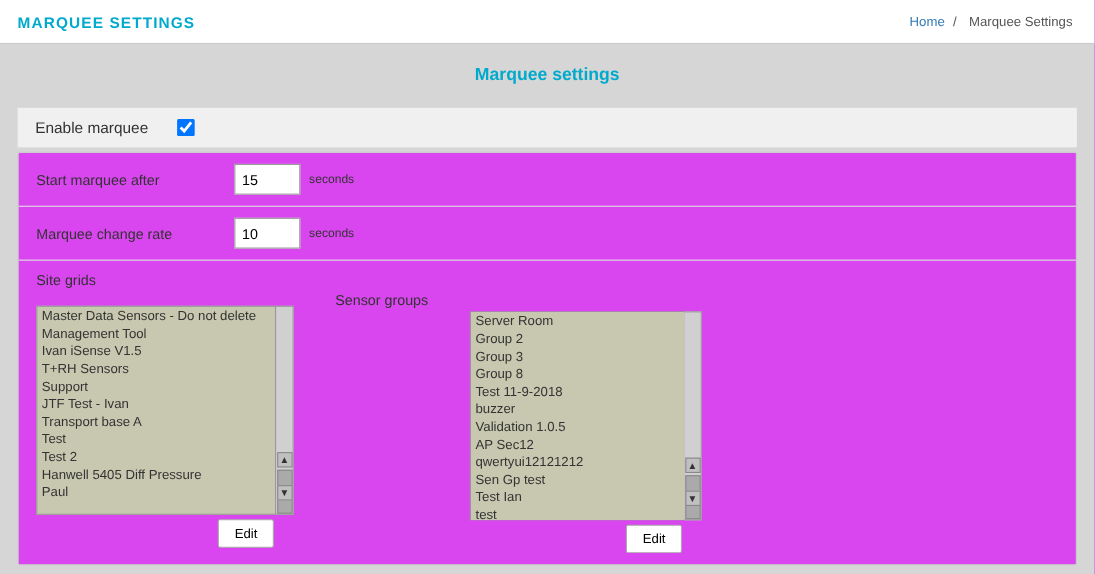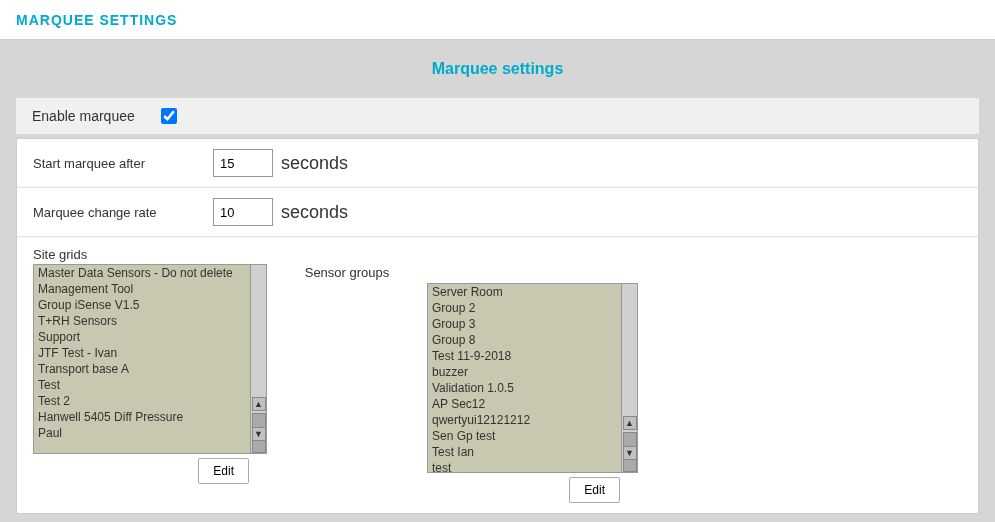--- a/index.html
+++ b/index.html
@@ -62,21 +62,21 @@
       font-size: 14px;
     }
     .enable-marquee-row input[type="checkbox"] {
       width: 16px;
       height: 16px;
       cursor: pointer;
     }
 
     
     .settings-panel {
-      background: #ffffff;
+      background: #d946ef;
       border: 1px solid #ccc;
       border-radius: 2px;
     }
     .settings-row {
       display: flex;
       align-items: center;
       padding: 10px 16px;
       border-bottom: 1px solid #e0e0e0;
       min-height: 42px;
     }
@@ -90,21 +90,21 @@
       border: 1px solid #999;
       padding: 3px 6px;
       font-size: 13px;
       width: 60px;
       height: 28px;
       background: #fff;
     }
     .settings-unit {
       margin-left: 8px;
       color: #333;
-      font-size: 18px;
+      font-size: 11px;
     }
     .grids-label {
       font-size: 13px;
       color: #333;
       min-width: 80px;
     }
     .sensor-label {
       font-size: 13px;
       color: #333;
       text-align: center;
@@ -136,21 +136,21 @@
     }
     .grids-main-row {
       display: flex;
       align-items: flex-start;
       padding: 10px 16px 10px;
       gap: 0;
     }
     .col-site-grids {
       display: flex;
       flex-direction: column;
-      gap: 2px;
+      gap: 16px;
     }
     .col-spacer {
       width: 160px;
       display: flex;
       flex-direction: column;
       justify-content: center;
       padding-top: 18px;
     }
     .col-sensor-groups {
       display: flex;
@@ -210,20 +210,25 @@
       font-size: 9px;
       cursor: pointer;
       margin-top: auto;
     }
   </style>
 </head>
 <body>
 
 <div class="top-bar">
   <span class="top-bar-title">MARQUEE SETTINGS</span>
+  <nav class="breadcrumb">
+    <a href="#">Home</a>
+    <span>/</span>
+    <span>Marquee Settings</span>
+  </nav>
 </div>
 
 <div class="page-content">
 
   <div class="page-heading">Marquee settings</div>
 
   <div class="enable-marquee-row">
     <label>Enable marquee</label>
     <input type="checkbox" checked="" style="">
   </div>
@@ -244,21 +249,21 @@
 
     <div class="grids-main-row">
 
       <div class="col-site-grids">
         <span class="settings-label grids-label">Site grids</span>
         <div style="display:flex; flex-direction:column; gap:4px;">
           <div class="list-with-scroll">
             <div class="select-list" id="site-grids-list">
                 <div class="list-item-row">Master Data Sensors - Do not delete</div>
                 <div class="list-item-row">Management Tool</div>
-                <div class="list-item-row">Group iSense V1.5</div>
+                <div class="list-item-row">Ivan iSense V1.5</div>
                 <div class="list-item-row">T+RH Sensors</div>
                 <div class="list-item-row">Support</div>
                 <div class="list-item-row">JTF Test - Ivan</div>
                 <div class="list-item-row">Transport base A</div>
                 <div class="list-item-row">Test</div>
                 <div class="list-item-row">Test 2</div>
                 <div class="list-item-row">Hanwell 5405 Diff Pressure</div>
                 <div class="list-item-row">Paul</div>
               </div>
             <div class="scrollbar-mock">

